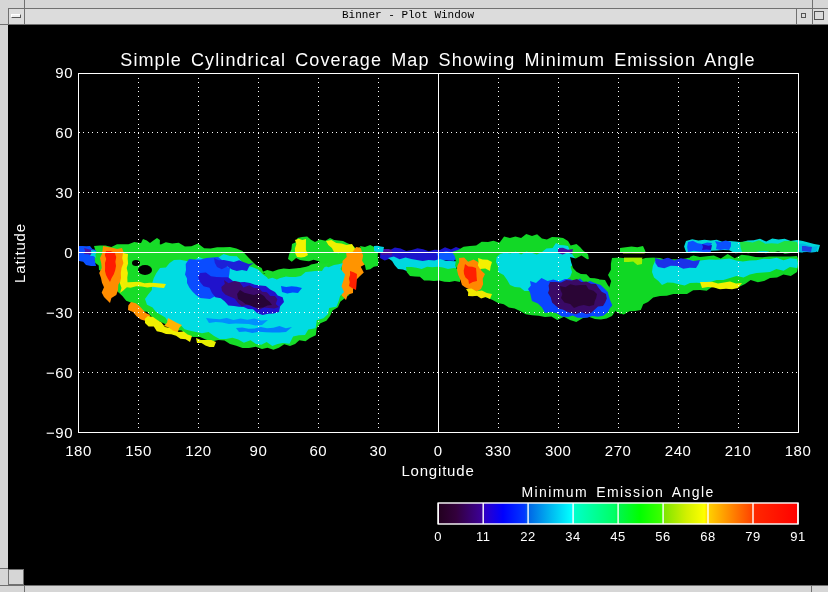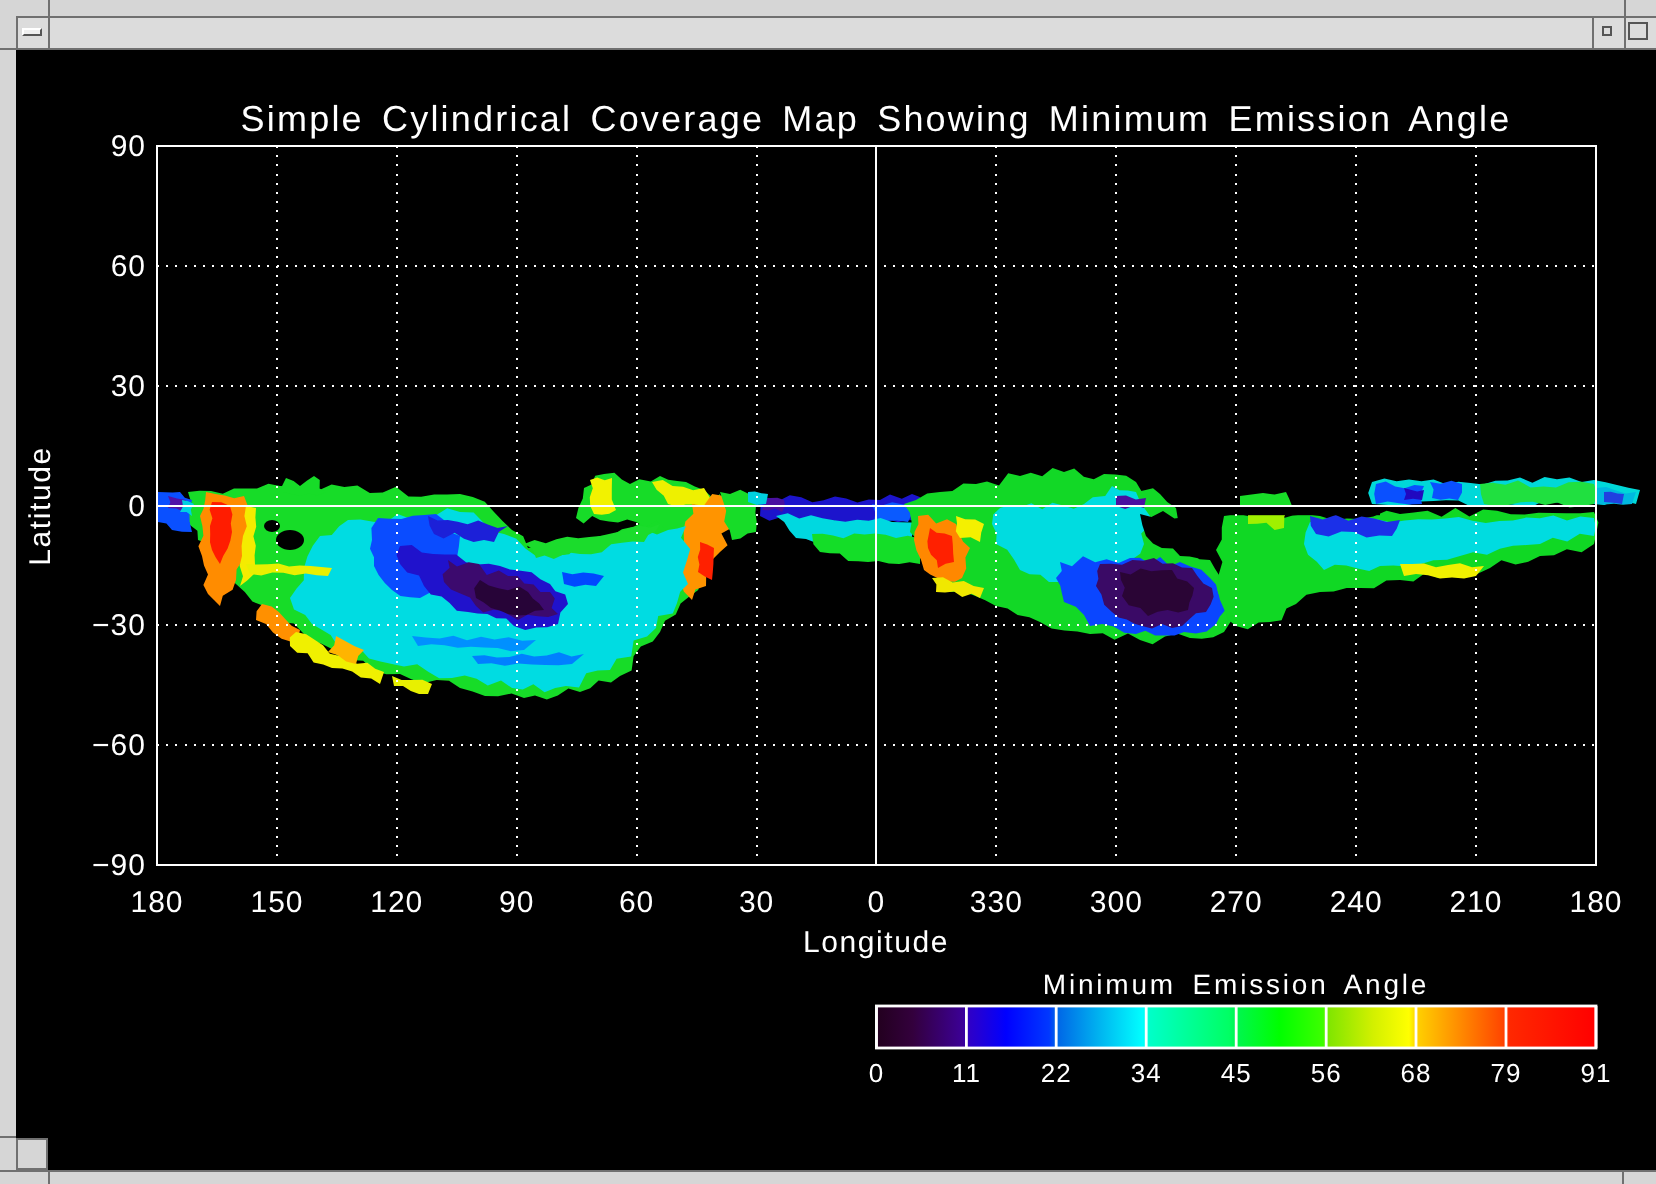--- a/index.html
+++ b/index.html
@@ -9,20 +9,21 @@
 #titlebar { position:absolute; left:8px; top:8px; width:820px; height:15.5px; background:#dcdcdc; }
 #tbtext { position:absolute; left:0; top:9px; width:816px; text-align:center;
   font-family:"Liberation Mono", monospace; font-size:11px; color:#000; }
 </style></head>
 <body>
 <div id="win">
   <div class="fr" style="left:0;top:0;width:828px;height:7.5px"></div>
   <div class="fr" style="left:0;top:0;width:7.5px;height:592px"></div>
   <div class="fr" style="left:0;top:584.5px;width:828px;height:7.5px"></div>
   <div id="titlebar"></div>
+  <div id="tbtext">Binner - Plot Window</div>
   <div class="dk" style="left:7.5px;top:7.5px;width:820.5px;height:1px"></div>
   <div class="dk" style="left:7.5px;top:7.5px;width:1px;height:16px"></div>
   <div class="dk" style="left:0;top:23.5px;width:828px;height:1px"></div>
   <div class="dk" style="left:23.5px;top:0;width:1px;height:24px"></div>
   <div class="dk" style="left:795.5px;top:7.5px;width:1px;height:16px"></div>
   <div class="dk" style="left:811.5px;top:0;width:1px;height:24px"></div>
   <div style="position:absolute;left:11px;top:14px;width:10px;height:4px;background:#efefef;border:1px solid #555;border-top-color:#fff;border-left-color:#fff"></div>
   <div style="position:absolute;left:801px;top:13px;width:5px;height:5px;background:#dcdcdc;border:1px solid #555"></div>
   <div style="position:absolute;left:814px;top:11px;width:10px;height:9px;background:#dcdcdc;border:1px solid #555"></div>
   <div class="dk" style="left:0;top:568px;width:8px;height:1px"></div>

